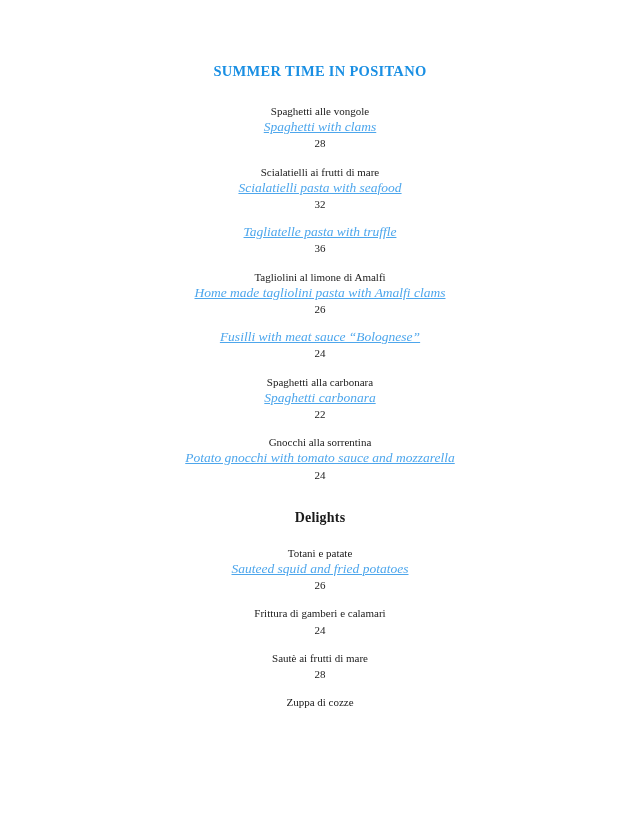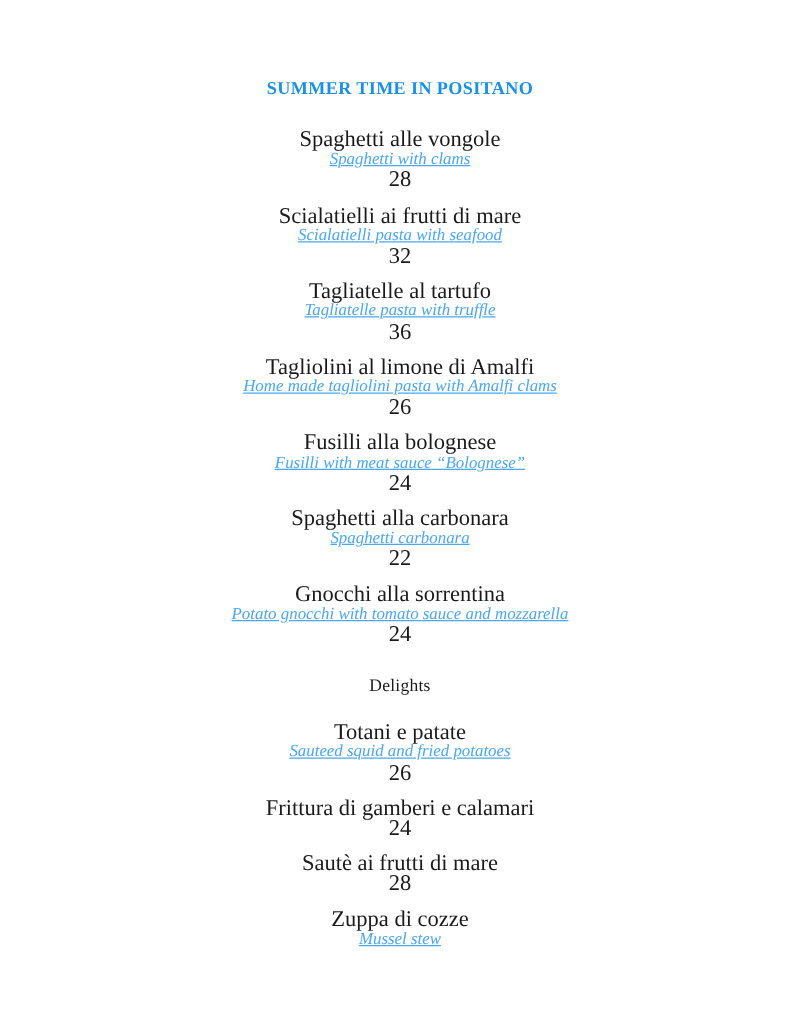--- a/index.html
+++ b/index.html
@@ -29,36 +29,36 @@
     line-height: 18px;
     font-weight: bold;
     letter-spacing: 0.3px;
     color: var(--title-blue, #1a8fe3);
   }
   .menu-item {
     margin: 0 0 12px 0;
   }
   .item-name,
   .item-price {
-    font-size: 18px;
+    font-size: 11px;
     line-height: 16.2px;
     color: var(--text-black, #1a1a1a);
   }
   .item-translation {
     font-size: 13.5px;
     line-height: 16.2px;
     font-style: italic;
     color: var(--translation-blue, #4da6ec);
     text-decoration: underline;
   }
   .section-heading {
     margin: 26px 0 19px 0;
     font-size: 14px;
     line-height: 17px;
-    font-weight: normal;
+    font-weight: bold;
     letter-spacing: 0.2px;
     color: var(--text-black, #1a1a1a);
   }
 </style>
 </head>
 <body>
 
 <div class="page">
   <h1 class="title">SUMMER TIME IN POSITANO</h1>
   <div id="menu-root">
@@ -68,33 +68,31 @@
     <div class="item-price">28</div>
   </div>
 
   <div class="menu-item">
     <div class="item-name">Scialatielli ai frutti di mare</div>
     <div class="item-translation">Scialatielli pasta with seafood</div>
     <div class="item-price">32</div>
   </div>
 
   <div class="menu-item">
-    <div class="item-name">Tagliatelle al tartufo</div>
     <div class="item-translation">Tagliatelle pasta with truffle</div>
     <div class="item-price">36</div>
   </div>
 
   <div class="menu-item">
     <div class="item-name">Tagliolini al limone di Amalfi</div>
     <div class="item-translation">Home made tagliolini pasta with Amalfi clams</div>
     <div class="item-price">26</div>
   </div>
 
   <div class="menu-item">
-    <div class="item-name">Fusilli alla bolognese</div>
     <div class="item-translation">Fusilli with meat sauce “Bolognese”</div>
     <div class="item-price">24</div>
   </div>
 
   <div class="menu-item">
     <div class="item-name">Spaghetti alla carbonara</div>
     <div class="item-translation">Spaghetti carbonara</div>
     <div class="item-price">22</div>
   </div>
 
@@ -117,16 +115,15 @@
     <div class="item-price">24</div>
   </div>
 
   <div class="menu-item">
     <div class="item-name">Sautè ai frutti di mare</div>
     <div class="item-price">28</div>
   </div>
 
   <div class="menu-item">
     <div class="item-name">Zuppa di cozze</div>
-    <div class="item-translation">Mussel stew</div>
   </div>
 </div>
 </div>
 
 </body></html>

